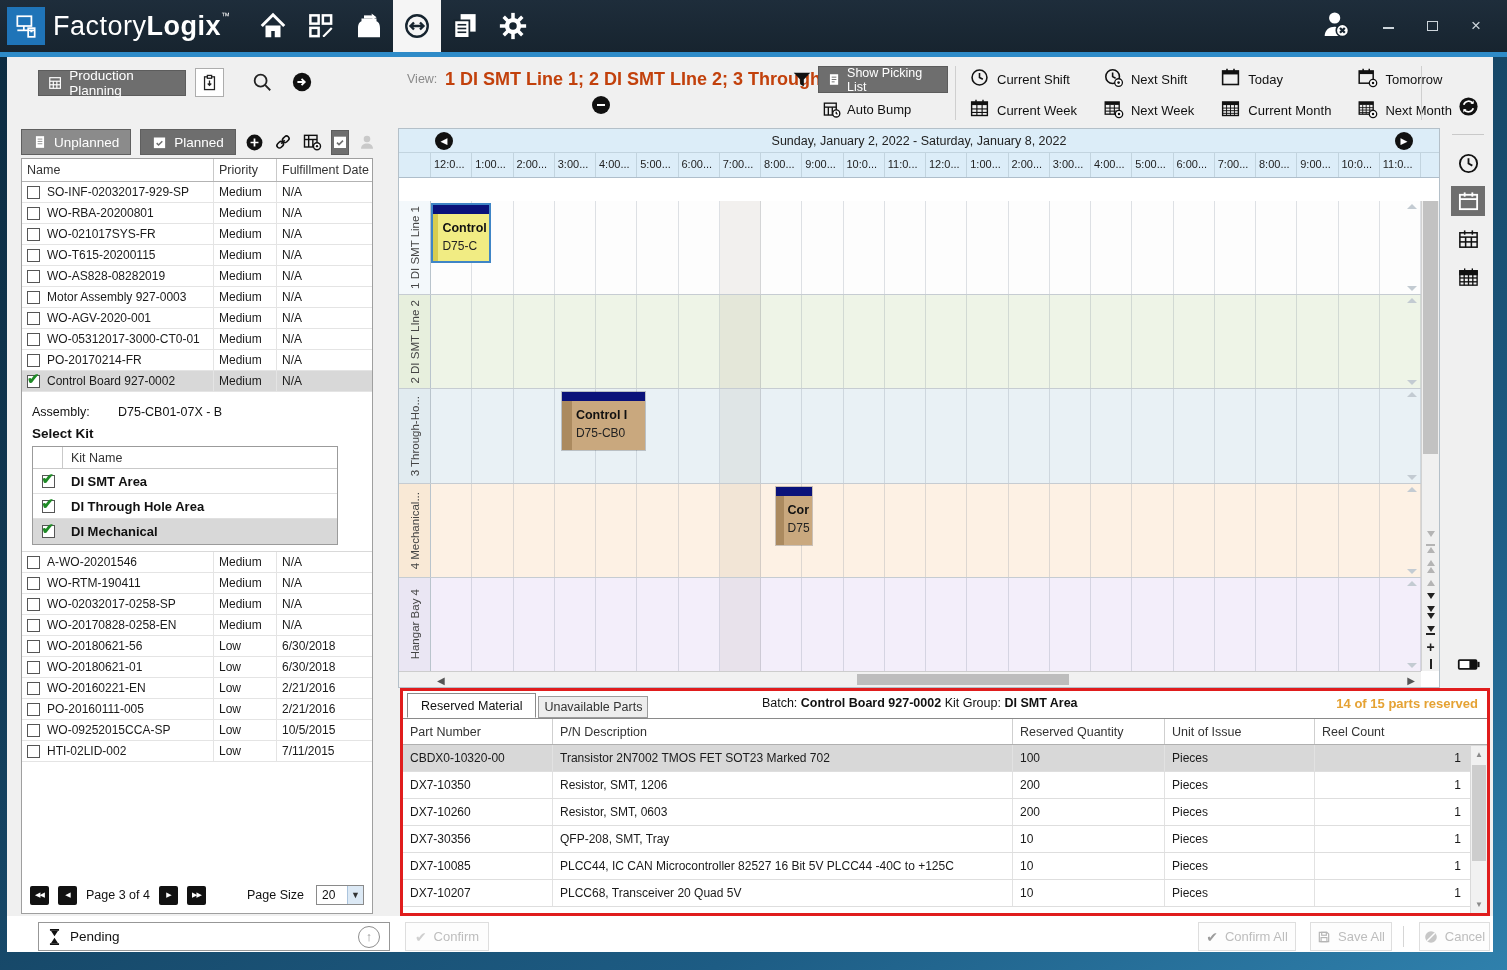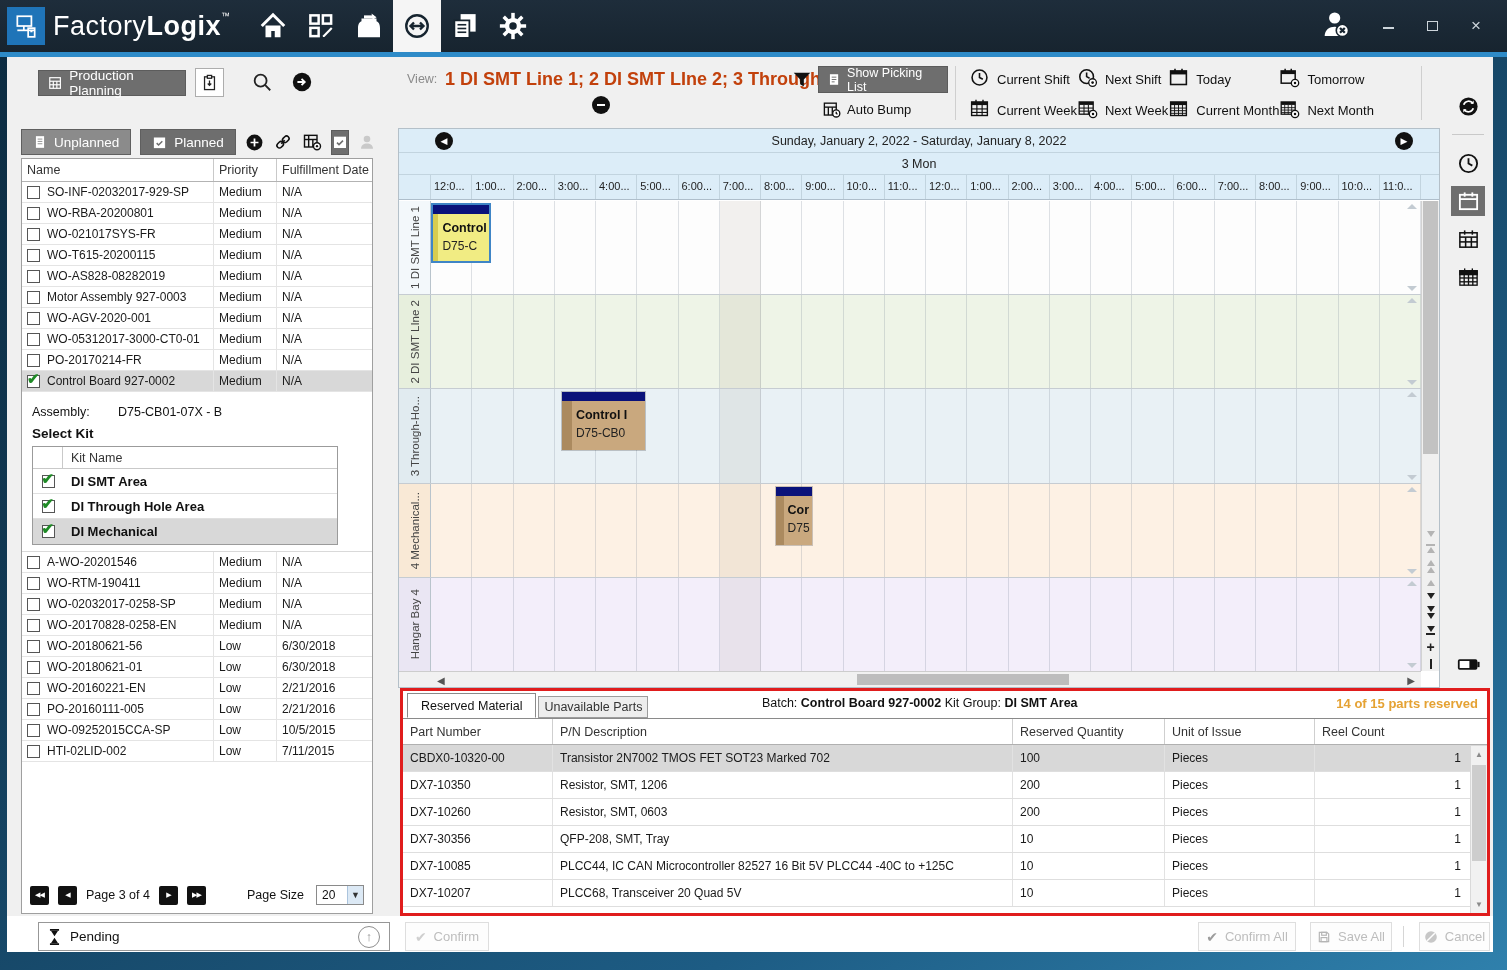--- a/index.html
+++ b/index.html
@@ -38,21 +38,21 @@
   .view-value { position:absolute; left:438px; top:12px; font-size:18px; font-weight:700; color:#c2410c; }
   .funnel { position:absolute; left:784px; top:12px; }
   .minus-circle { position:absolute; left:585px; top:39px; width:18px; height:18px; border-radius:50%;
     background:#111; color:#fff; display:flex; align-items:center; justify-content:center; }
   .minus-circle i { width:8px; height:2px; background:#fff; }
   .pick-btn { position:absolute; left:811px; top:9px; width:130px; height:27px; background:#6e6e6e;
     border:1px solid #5c5c5c; color:#fff; font-size:12.5px; display:flex; align-items:center; gap:6px; padding:0 8px; }
   .bump-btn { position:absolute; left:815px; top:40px; height:24px; display:flex; align-items:center;
     gap:6px; font-size:13px; color:#111; }
   .tb-sep { position:absolute; top:9px; width:1px; height:54px; background:#cfcfcf; }
-  .range-grid { position:absolute; left:962px; top:10px; display:flex; }
+  .range-grid { position:absolute; left:962px; top:10px; display:flex; gap:26px; }
   .range-col { display:flex; flex-direction:column; gap:7px; }
   .range-btn { display:flex; align-items:center; gap:7px; font-size:13px; color:#111; height:24px; white-space:nowrap; }
   .range-btn svg { width:21px; height:21px; }
 
   
   .left-panel { position:absolute; left:14px; top:71px; width:352px; height:786px; }
   .lp-tabs { display:flex; align-items:center; height:28px; gap:9px; }
   .lp-tab { height:26px; display:flex; align-items:center; gap:7px; padding:0 11px; color:#fff; font-size:13.5px; border:1px solid #5f5f5f; }
   .lp-tab.unp { background:#8b8b8b; }
   .lp-tab.pln { background:#6e6e6e; }
@@ -719,21 +719,20 @@
         </div>
       </div>
     </div>
 
     <div class="gantt">
       <div class="g-date">
         <span class="g-arrow" style="left:36px;">◀</span>
         <span>Sunday, January 2, 2022 - Saturday, January 8, 2022</span>
         <span class="g-arrow" style="right:26px;">▶</span>
       </div>
-      <div class="g-day">3 Mon</div>
       <div class="g-time" id="time-row">
           <div class="g-corner"></div>
           <div class="t-cell">12:0...</div>
           <div class="t-cell">1:00...</div>
           <div class="t-cell">2:00...</div>
           <div class="t-cell">3:00...</div>
           <div class="t-cell">4:00...</div>
           <div class="t-cell">5:00...</div>
           <div class="t-cell">6:00...</div>
           <div class="t-cell">7:00...</div>

